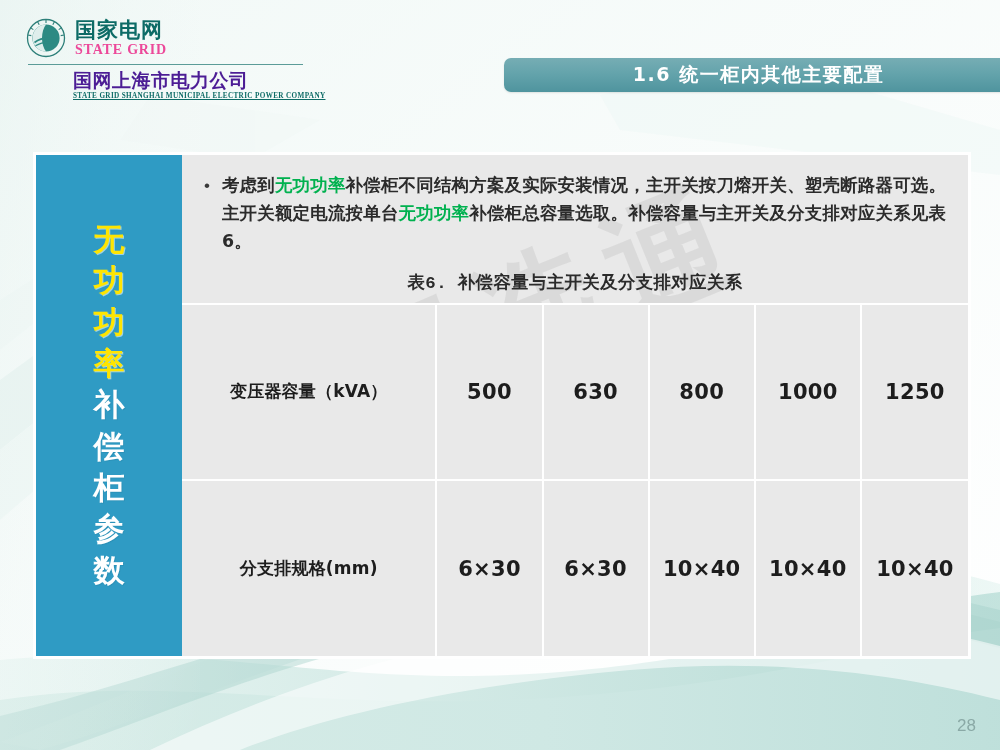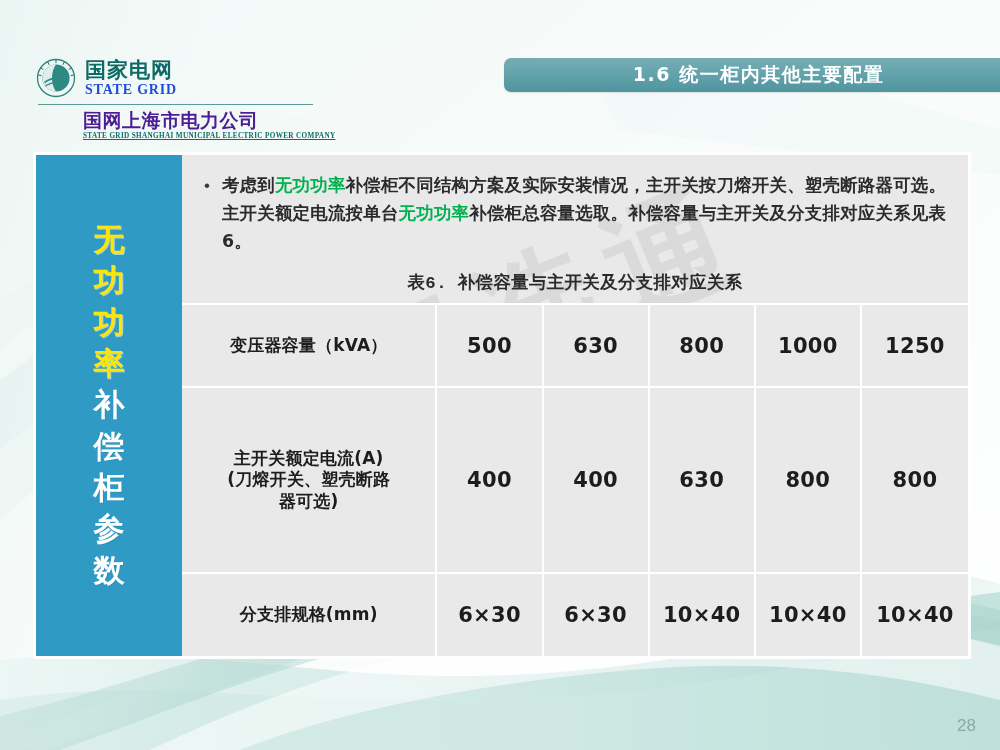--- a/index.html
+++ b/index.html
@@ -28,44 +28,43 @@
   
   .header {
     position: absolute;
     left: 0; top: 0;
     width: 1000px; height: 110px;
     z-index: 5;
   }
 
   .logo-block {
     position: absolute;
-    left: 36px; top: 18px;
+    left: 26px; top: 18px;
     width: 300px;
-    margin-top: 40px;
   }
   .logo-top {
     display: flex;
     align-items: center;
     gap: 9px;
   }
   .logo-mark { width: 40px; height: 40px; flex: 0 0 40px; }
   .logo-names { line-height: 1; }
   .logo-cn {
     font-family: "DejaVu Sans", sans-serif;
     font-size: 21px;
     font-weight: 700;
     color: #0d6b66;
     letter-spacing: 1px;
     line-height: 1.05;
   }
   .logo-en {
     font-family: "Liberation Serif", serif;
     font-size: 14px;
     font-weight: 700;
-    color: #1d4ed8;
+    color: #ec4899;
     letter-spacing: 0.8px;
     margin-top: 1px;
   }
   .logo-rule {
     width: 275px;
     height: 1px;
     background: #5b9c98;
     margin: 6px 0 5px 2px;
   }
   .logo-sub-cn {
@@ -386,28 +385,20 @@
       <tbody>
           <tr>
             <td class="lbl">变压器容量（kVA）</td>
             <td class="val">500</td>
             <td class="val">630</td>
             <td class="val">800</td>
             <td class="val">1000</td>
             <td class="val">1250</td>
           </tr>
           <tr>
-            <td class="lbl">主开关额定电流(A)<br>(刀熔开关、塑壳断路<br>器可选)</td>
-            <td class="val">400</td>
-            <td class="val">400</td>
-            <td class="val">630</td>
-            <td class="val">800</td>
-            <td class="val">800</td>
-          </tr>
-          <tr>
             <td class="lbl">分支排规格(mm)</td>
             <td class="val">6×30</td>
             <td class="val">6×30</td>
             <td class="val">10×40</td>
             <td class="val">10×40</td>
             <td class="val">10×40</td>
           </tr>
         </tbody>
     </table>
 

